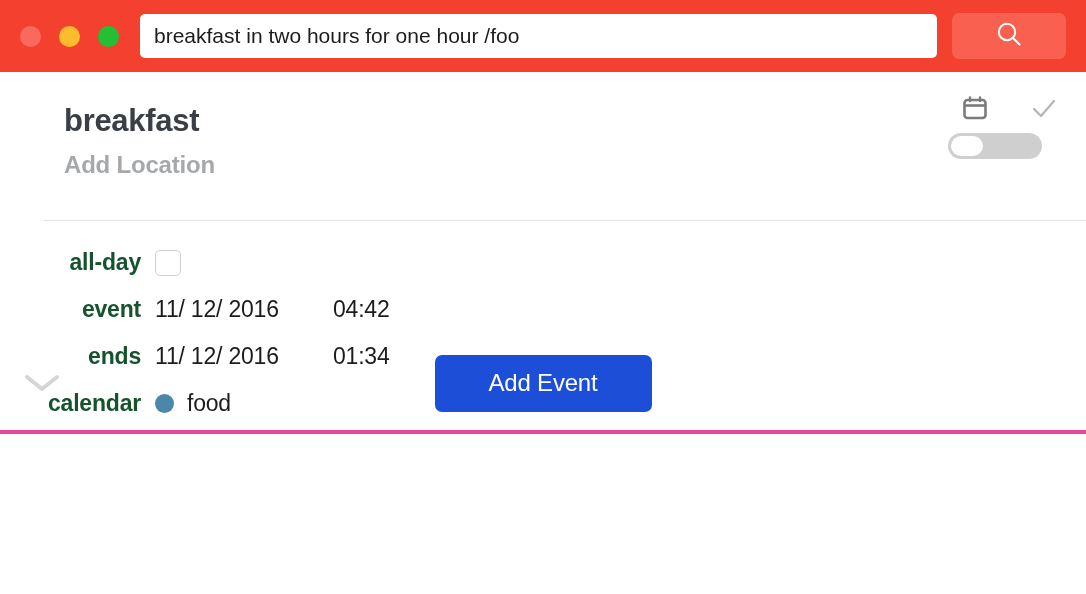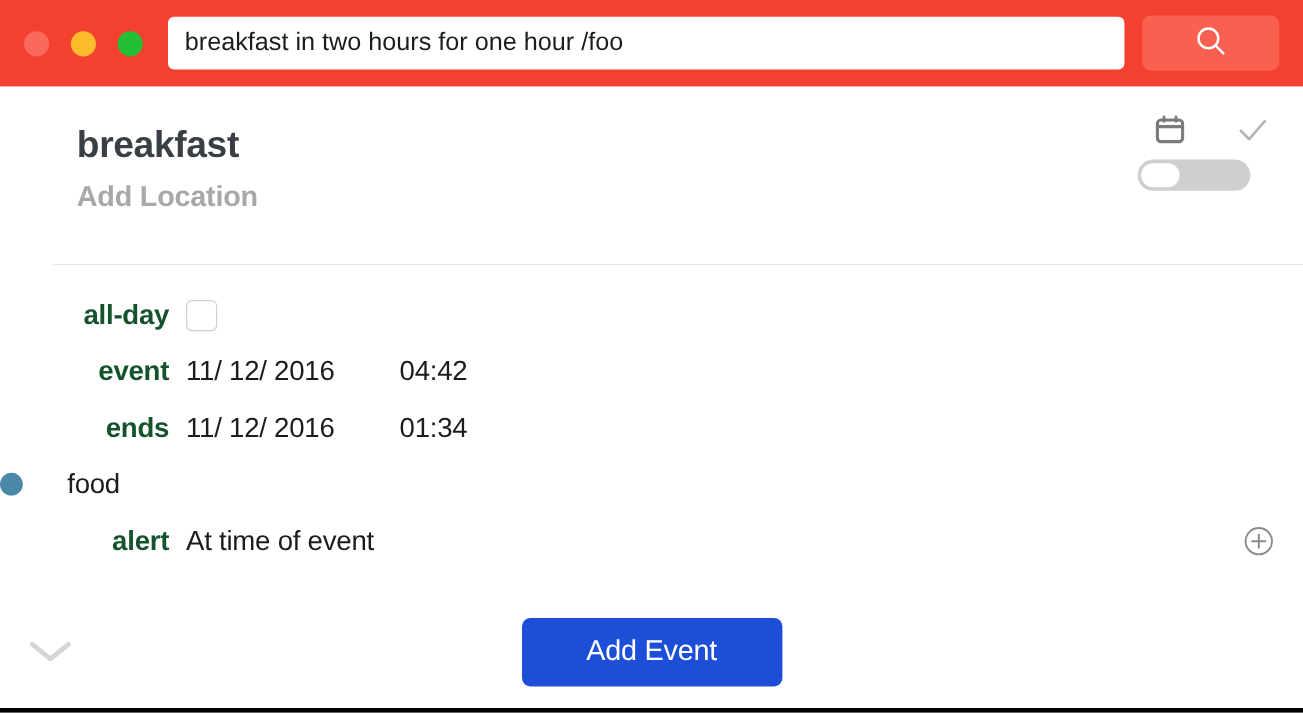--- a/index.html
+++ b/index.html
@@ -10,24 +10,24 @@
     width: 1086px;
     height: 594px;
     background: #ffffff;
     font-family: "Liberation Sans", sans-serif;
     overflow: hidden;
   }
 
   .window {
     position: relative;
     width: 1086px;
-    height: 594px;
-    background: #ffffff;
-    box-sizing: border-box;
-    border-bottom: 4px solid #000000;
+    height: 434px;
+    background: #ffffff;
+    box-sizing: border-box;
+    border-bottom: 4px solid #ec4899;
   }
 
   
   .titlebar {
     position: relative;
     height: 72px;
     background: #f4412f;
     display: flex;
     align-items: center;
     padding: 0 20px;
@@ -173,21 +173,21 @@
     cursor: text;
   }
   .cal-dot {
     width: 19px;
     height: 19px;
     border-radius: 50%;
     background: #4a87a8;
     margin-right: 13px;
     flex: none;
   }
-  .cal-name { cursor: pointer; margin-left: 24px; }
+  .cal-name { cursor: pointer; }
   .alert-value { cursor: pointer; }
   .add-alert {
     position: absolute;
     right: 24px;
     top: 50%;
     transform: translateY(-50%);
     cursor: pointer;
     line-height: 0;
   }
 
@@ -284,35 +284,25 @@
       <div class="row-value time-value">04:42</div>
     </div>
 
     <div class="row">
       <div class="row-label">ends</div>
       <div class="row-value date-value">11/ 12/ 2016</div>
       <div class="row-value time-value">01:34</div>
     </div>
 
     <div class="row">
+      <div class="row-label">calendar</div>
       <div class="cal-dot"></div>
       <div class="row-value cal-name">food</div>
     </div>
 
-    <div class="row">
-      <div class="row-label">alert</div>
-      <div class="row-value alert-value">At time of event</div>
-      <span class="add-alert">
-        <svg width="26" height="26" viewBox="0 0 26 26">
-          <circle cx="13" cy="13" r="11" fill="none" stroke="#8a8a8a" stroke-width="1.6"></circle>
-          <line x1="13" y1="7.5" x2="13" y2="18.5" stroke="#8a8a8a" stroke-width="1.6" stroke-linecap="round"></line>
-          <line x1="7.5" y1="13" x2="18.5" y2="13" stroke="#8a8a8a" stroke-width="1.6" stroke-linecap="round"></line>
-        </svg>
-      </span>
-    </div>
 
   </div>
 
   <div class="footer">
     <span class="expand-chevron">
       <svg width="36" height="22" viewBox="0 0 36 22">
         <polyline points="3,5 18,17 33,5" fill="none" stroke="#d5d5d5" stroke-width="4" stroke-linecap="round" stroke-linejoin="round"></polyline>
       </svg>
     </span>
     <button class="add-event-btn">Add Event</button>

